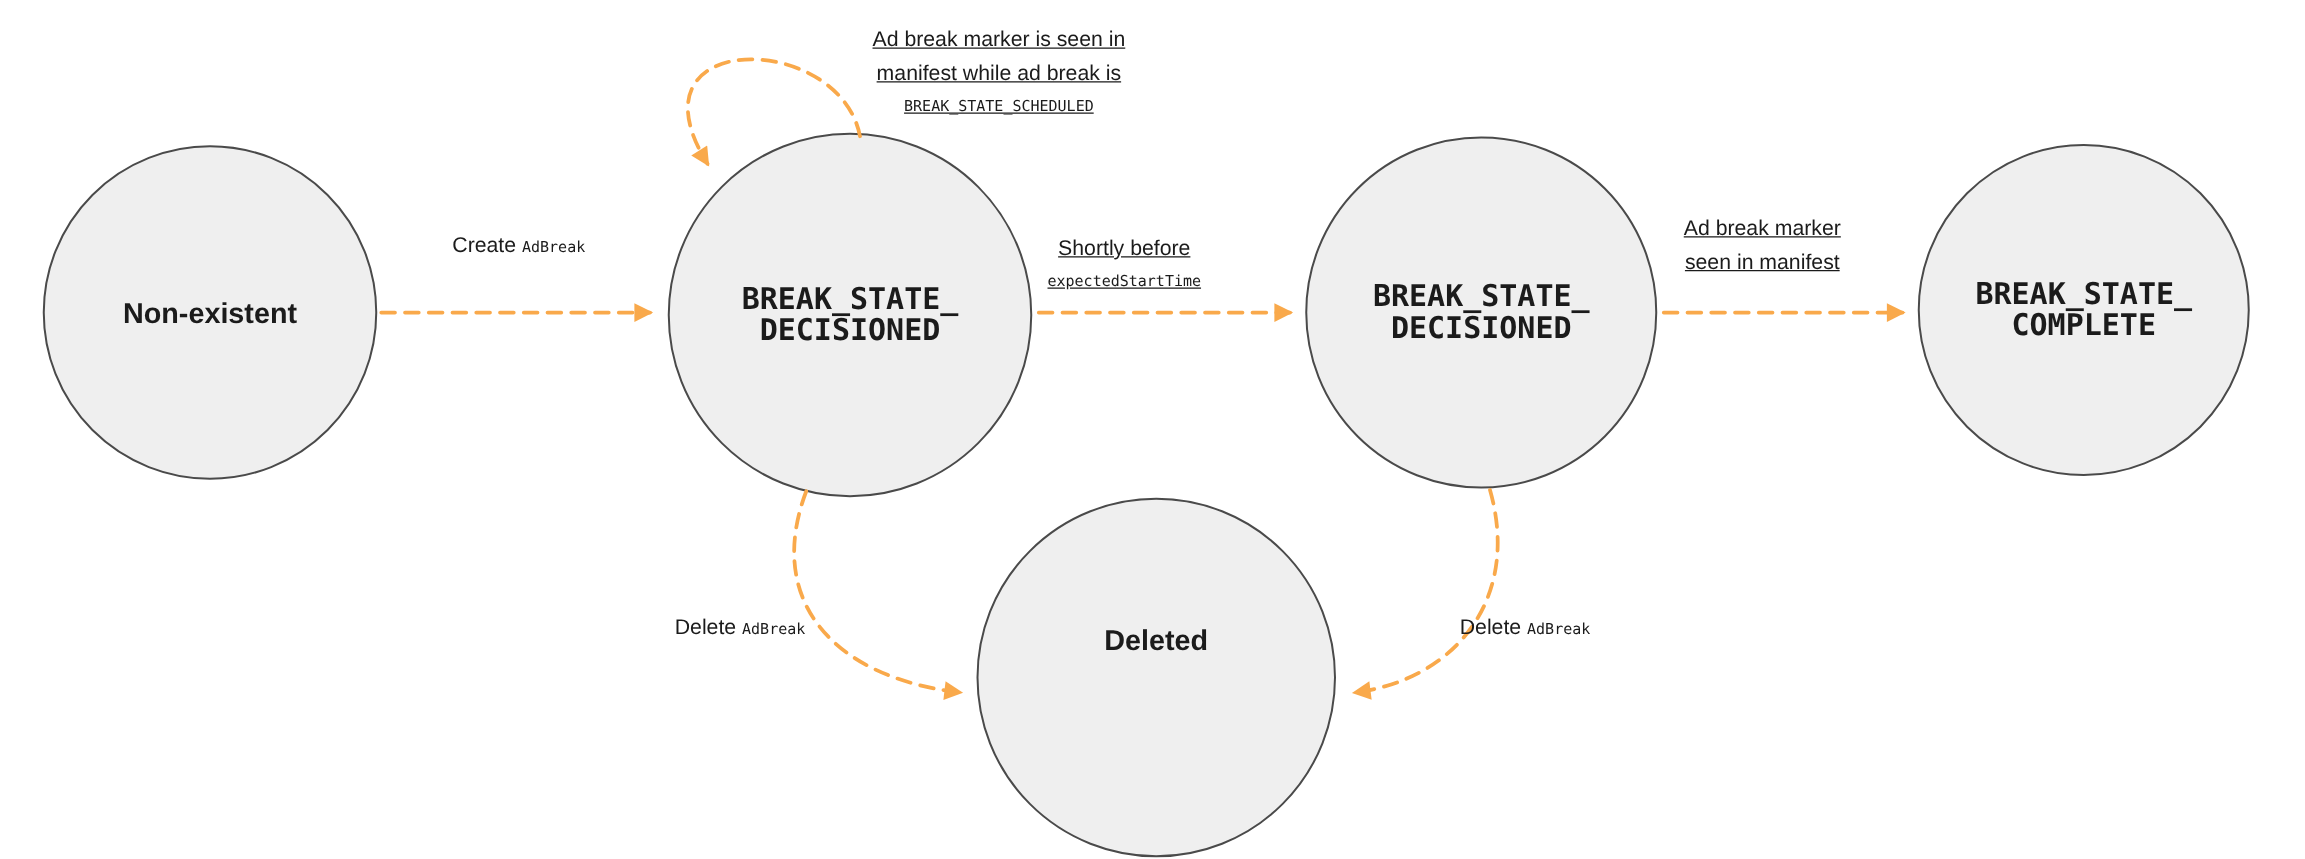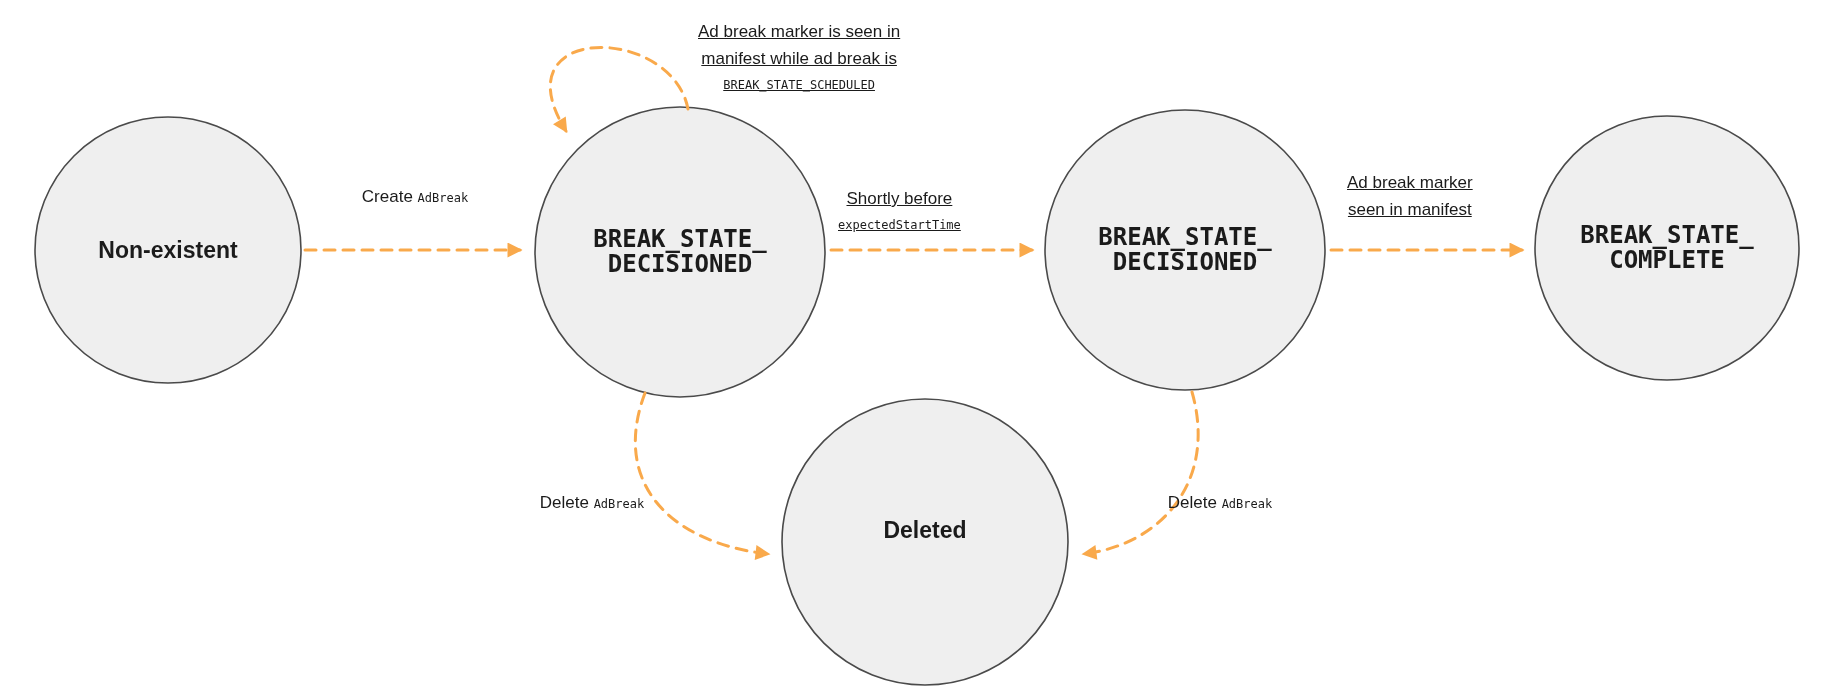--- a/index.html
+++ b/index.html
@@ -113,21 +113,21 @@
   <div class="node-label mono2" style="left:1185px; top:250px;">
     <div>BREAK_STATE_</div>
     <div>DECISIONED</div>
   </div>
 
   <div class="node-label mono2" style="left:1667px; top:248px;">
     <div>BREAK_STATE_</div>
     <div>COMPLETE</div>
   </div>
 
-  <div class="node-label" style="left:925px; top:530px;">Deleted</div>
+  <div class="node-label" style="left:925px; top:512px;">Deleted</div>
 
   <div class="label center" style="left:415px; top:197px;">
     <span>Create</span>
     <span class="mono">AdBreak</span>
   </div>
 
   <div class="label block" style="left:698px; top:18px;">
     <div>Ad break marker is seen in</div>
     <div>manifest while ad break is</div>
     <div class="mono">BREAK_STATE_SCHEDULED</div>

